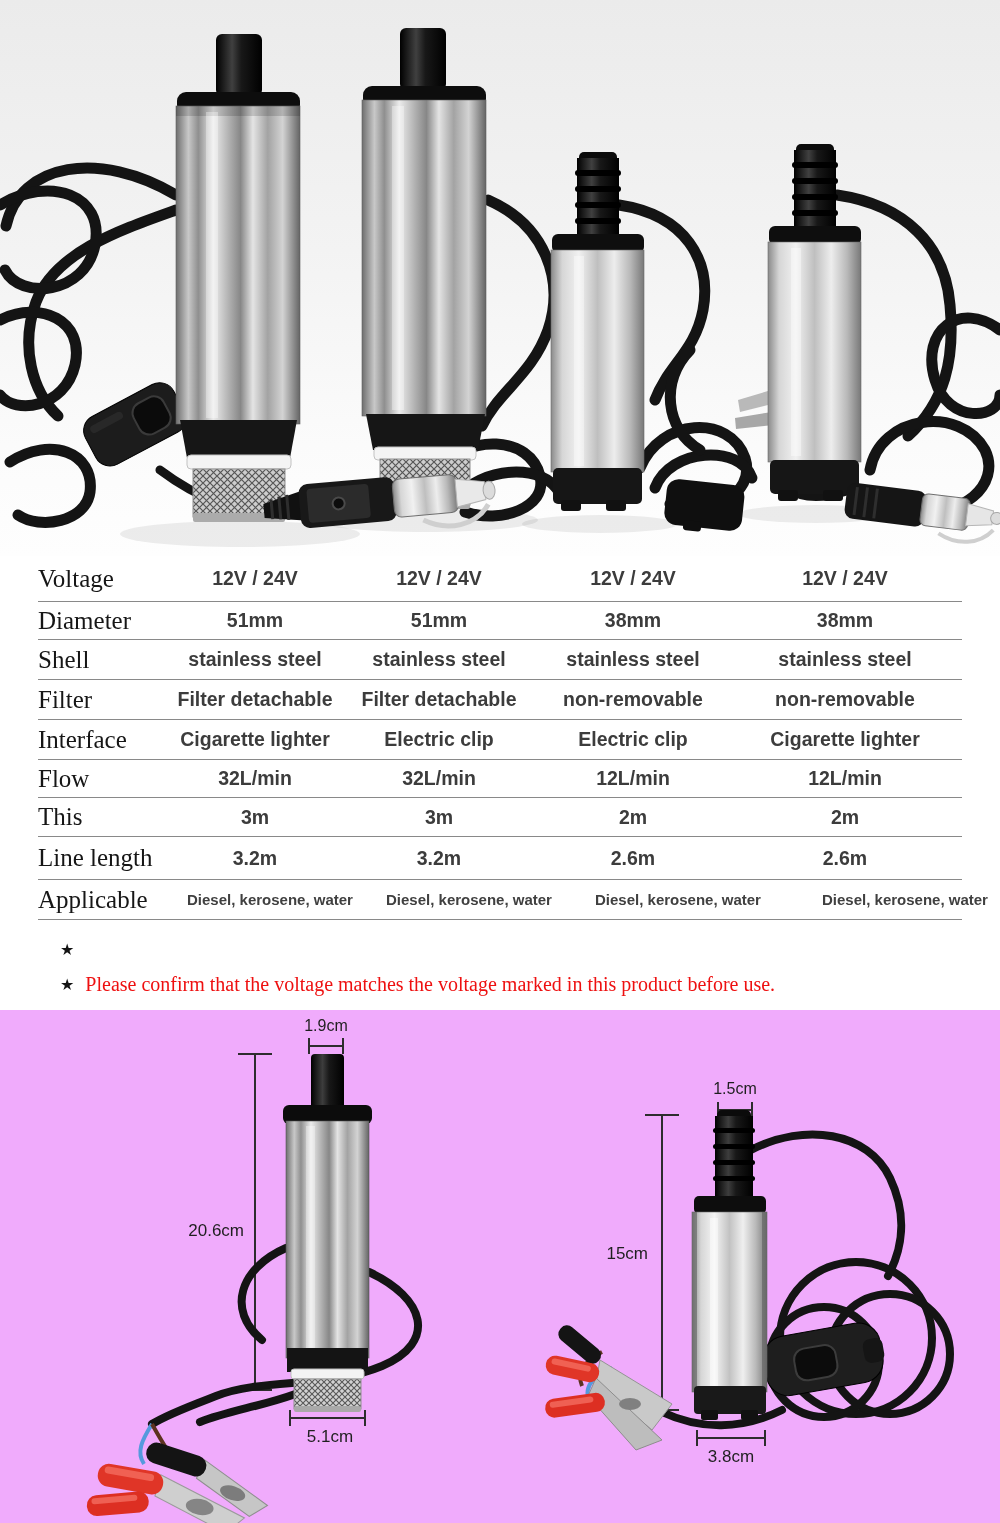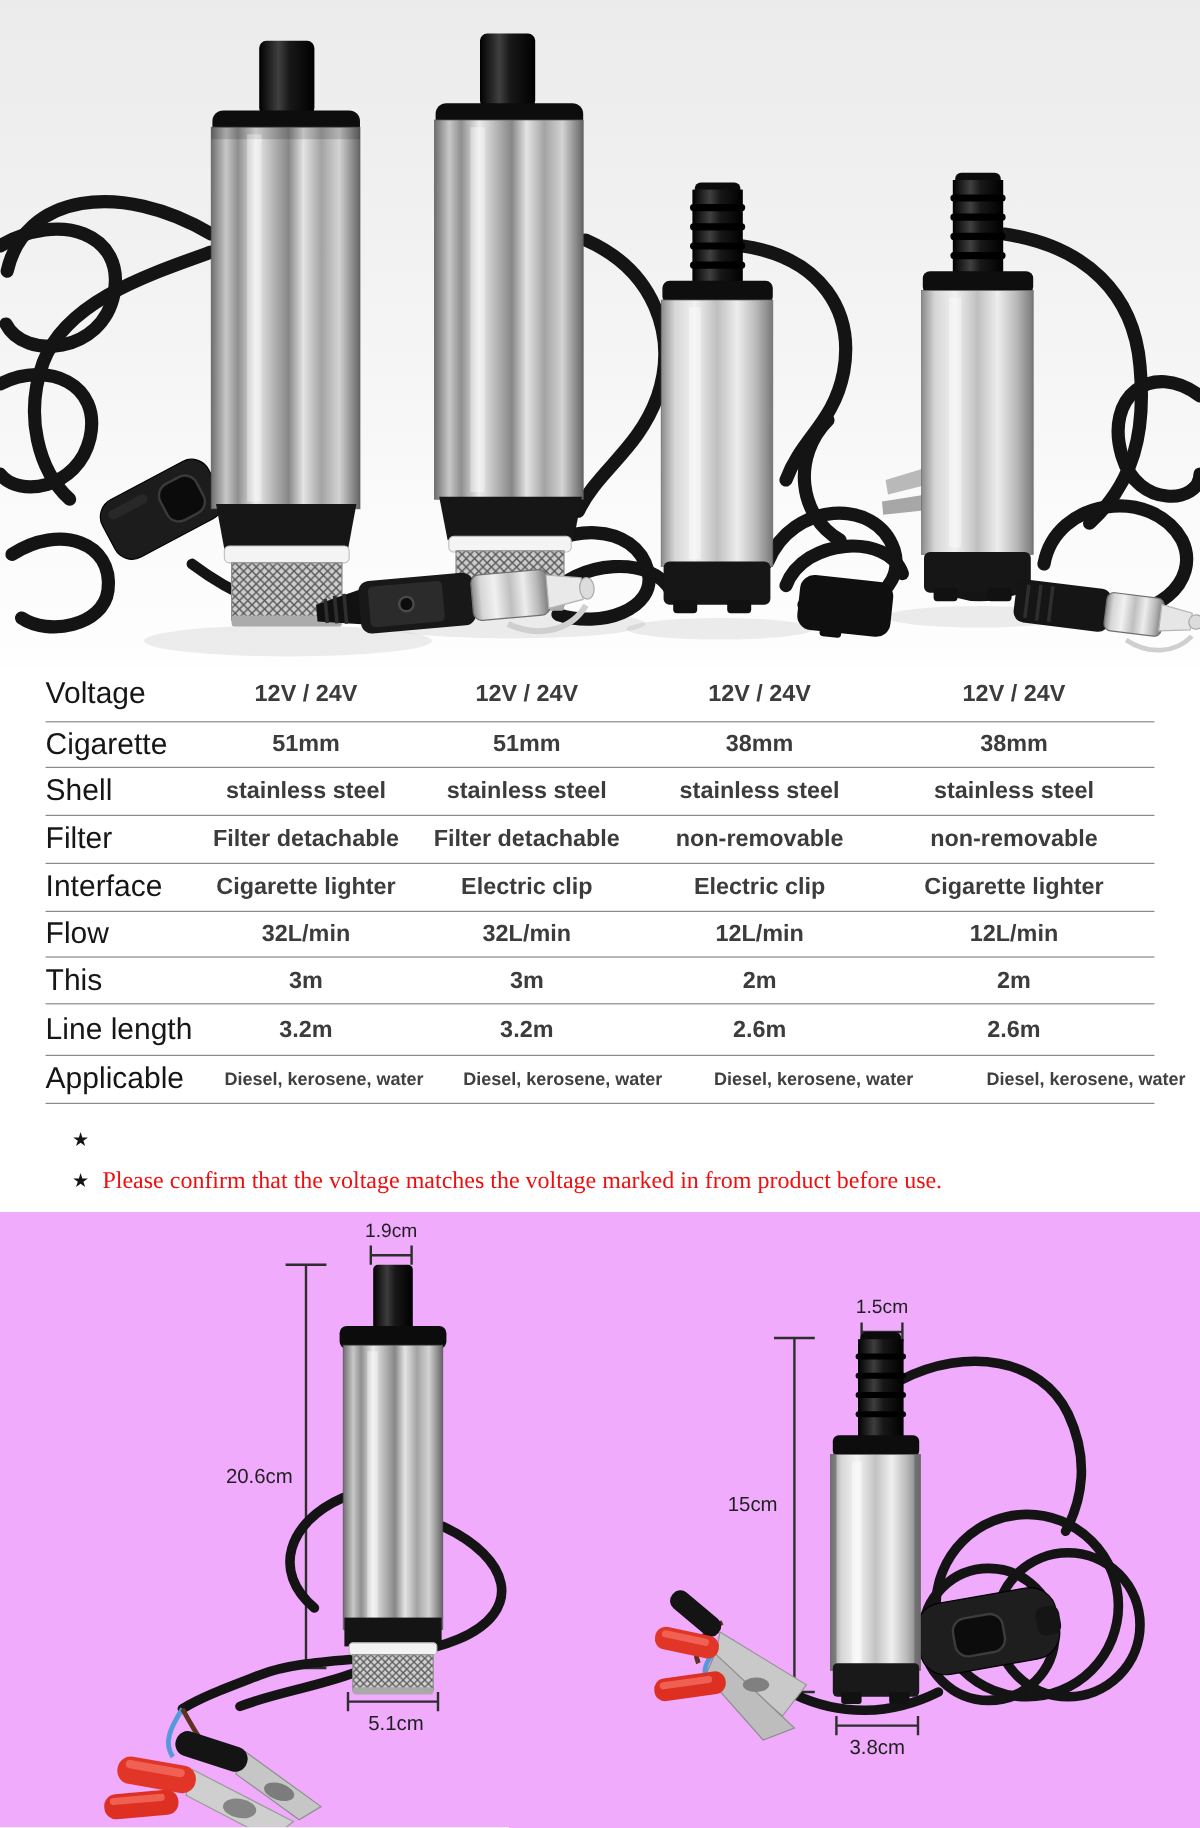--- a/index.html
+++ b/index.html
@@ -11,21 +11,21 @@
   .photo { position:absolute; top:0; left:0; width:1000px; height:556px;
            background:linear-gradient(180deg,#ebebeb 0%,#f3f3f3 45%,#fbfbfb 80%,#fefefe 100%); }
   .photo svg { display:block; }
 
   
   .spec { position:absolute; top:556px; left:38px; width:924px; }
   .spec-row { display:flex; align-items:center; border-bottom:1px solid #898989; }
   .spec-row.h46{height:46px} .spec-row.h38{height:38px} .spec-row.h39{height:39px}
   .spec-row.h40{height:40px} .spec-row.h43{height:43px}
   .cell { flex:0 0 auto; }
-  .cell.label { width:132px; font-family:Liberation Sans, sans-serif; font-size:25px; color:#161616; }
+  .cell.label { width:132px; font-family:Liberation Serif, serif; font-size:25px; color:#161616; }
   .cell.v { text-align:center; font-size:19.5px; color:#3c3c3c;font-weight:bold; }
   .cell.v.c1{width:170px} .cell.v.c2{width:198px} .cell.v.c3{width:190px} .cell.v.c4{width:234px}
   .spec-row.applicable .cell.v { font-size:15px; color:#404040;margin-left:15px; }
 
   
   .warnings { position:absolute; top:941px; left:60px; width:935px; }
   .warning-line { display:flex; align-items:baseline; height:32px;
                   font-family:"Liberation Serif", serif; font-size:20px; color:#ee1010; }
   .warning-star { color:#141414; font-size:16px; margin-right:11px; position:relative; top:-1px; }
 
@@ -195,21 +195,21 @@
 
   <section class="spec">
     <div class="spec-row h46">
       <div class="cell label">Voltage</div>
       <div class="cell v c1">12V / 24V</div>
       <div class="cell v c2">12V / 24V</div>
       <div class="cell v c3">12V / 24V</div>
       <div class="cell v c4">12V / 24V</div>
     </div>
     <div class="spec-row h38">
-      <div class="cell label">Cigarette</div>
+      <div class="cell label">Diameter</div>
       <div class="cell v c1">51mm</div>
       <div class="cell v c2">51mm</div>
       <div class="cell v c3">38mm</div>
       <div class="cell v c4">38mm</div>
     </div>
     <div class="spec-row h40">
       <div class="cell label">Shell</div>
       <div class="cell v c1">stainless steel</div>
       <div class="cell v c2">stainless steel</div>
       <div class="cell v c3">stainless steel</div>
@@ -258,21 +258,21 @@
       <div class="cell v c4">Diesel, kerosene, water</div>
     </div>
   </section>
 
   <section class="warnings">
     <div class="warning-line">
       <span class="warning-star">★</span>
     </div>
     <div class="warning-line">
       <span class="warning-star">★</span>
-      <span>Please confirm that the voltage matches the voltage marked in from product before use.</span>
+      <span>Please confirm that the voltage matches the voltage marked in this product before use.</span>
     </div>
   </section>
 
   <section class="diagrams">
     <svg width="1000" height="513" viewBox="0 0 1000 513">
       <defs>
         <linearGradient id="steelAd" x1="0" y1="0" x2="1" y2="0">
           <stop offset="0" stop-color="#6e6e6e"></stop>
             <stop offset="0.1" stop-color="#c8c8c8"></stop>
           <stop offset="0.18" stop-color="#8f8f8f"></stop>

